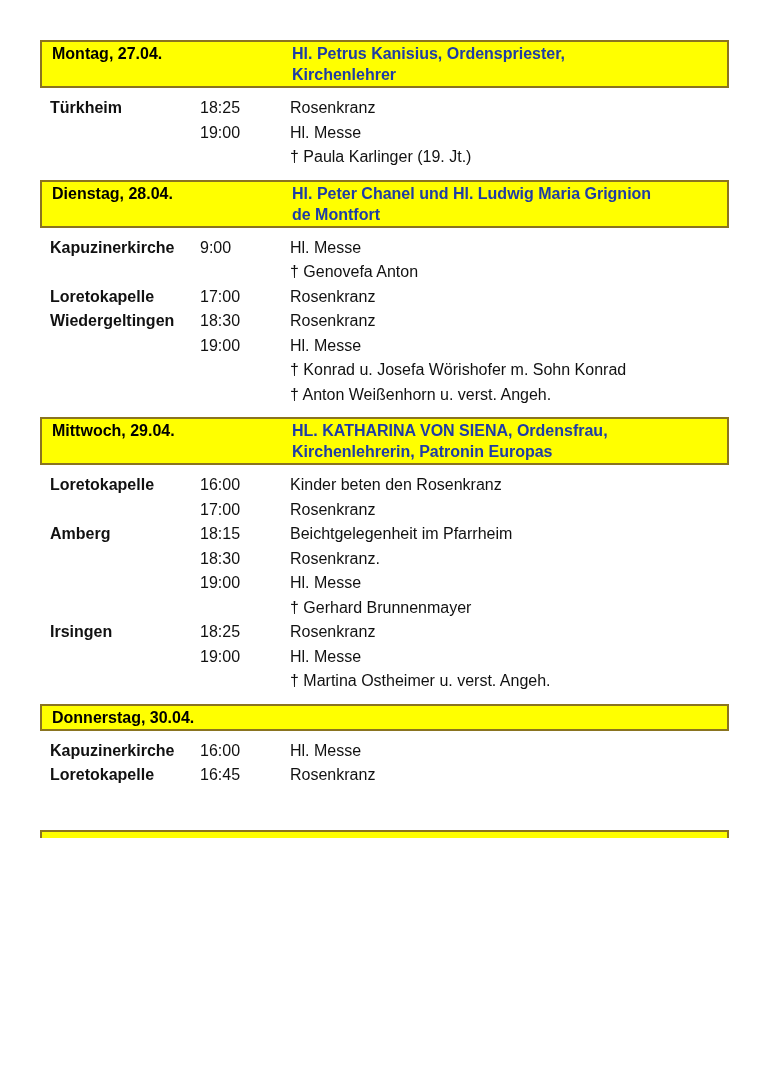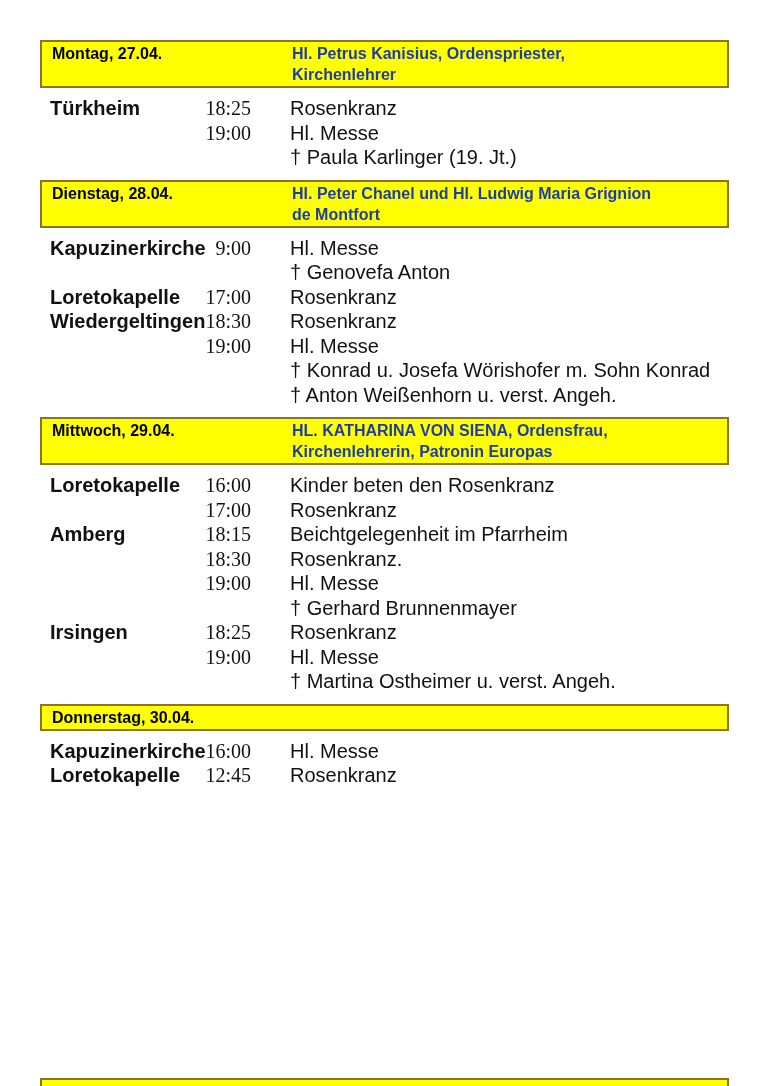--- a/index.html
+++ b/index.html
@@ -12,21 +12,21 @@
   html, body {
     margin: 0; padding: 0;
     width: 768px; height: 1086px;
     background: #ffffff;
     font-family: "Liberation Sans", sans-serif;
     color: var(--body_text);
     overflow: hidden;
   }
   .page {
     position: relative;
-    width: 768px; height: 1086px;
+    width: 768px; height: 838px;
   }
   .content {
     position: absolute;
     top: 40px; left: 40px; right: 39px;
   }
   .day-bar {
     display: grid;
     grid-template-columns: 250px 1fr;
     background: var(--highlight);
     border: 2px solid var(--bar_border);
@@ -44,29 +44,27 @@
     white-space: pre-line;
     padding-right: 6px;
   }
   .rows {
     margin: 8px 0 10px 0;
   }
   .row {
     display: grid;
     grid-template-columns: 160px 51px 1fr;
     line-height: 24.5px;
-    font-size: 20px;
+    font-size: 16px;
   }
   .loc {
     padding-left: 10px;
     font-weight: bold;
   }
   .time {
-    text-align: right;
-    font-family: Liberation Serif, serif;
   }
   .evt {
     padding-left: 39px;
     white-space: pre-line;
   }
   .partial-bar {
     position: absolute;
     left: 40px; right: 39px; bottom: 0;
     height: 8px;
     background: var(--highlight);
@@ -207,21 +205,21 @@
       <div class="day">Donnerstag, 30.04.</div>
     </div>
     <div class="rows">
       <div class="row">
         <div class="loc">Kapuzinerkirche</div>
         <div class="time">16:00</div>
         <div class="evt">Hl. Messe</div>
       </div>
       <div class="row">
         <div class="loc">Loretokapelle</div>
-        <div class="time">12:45</div>
+        <div class="time">16:45</div>
         <div class="evt">Rosenkranz</div>
       </div>
     </div>
 
   </div>
 
   <div class="partial-bar"></div>
 </div>
 
 </body></html>

